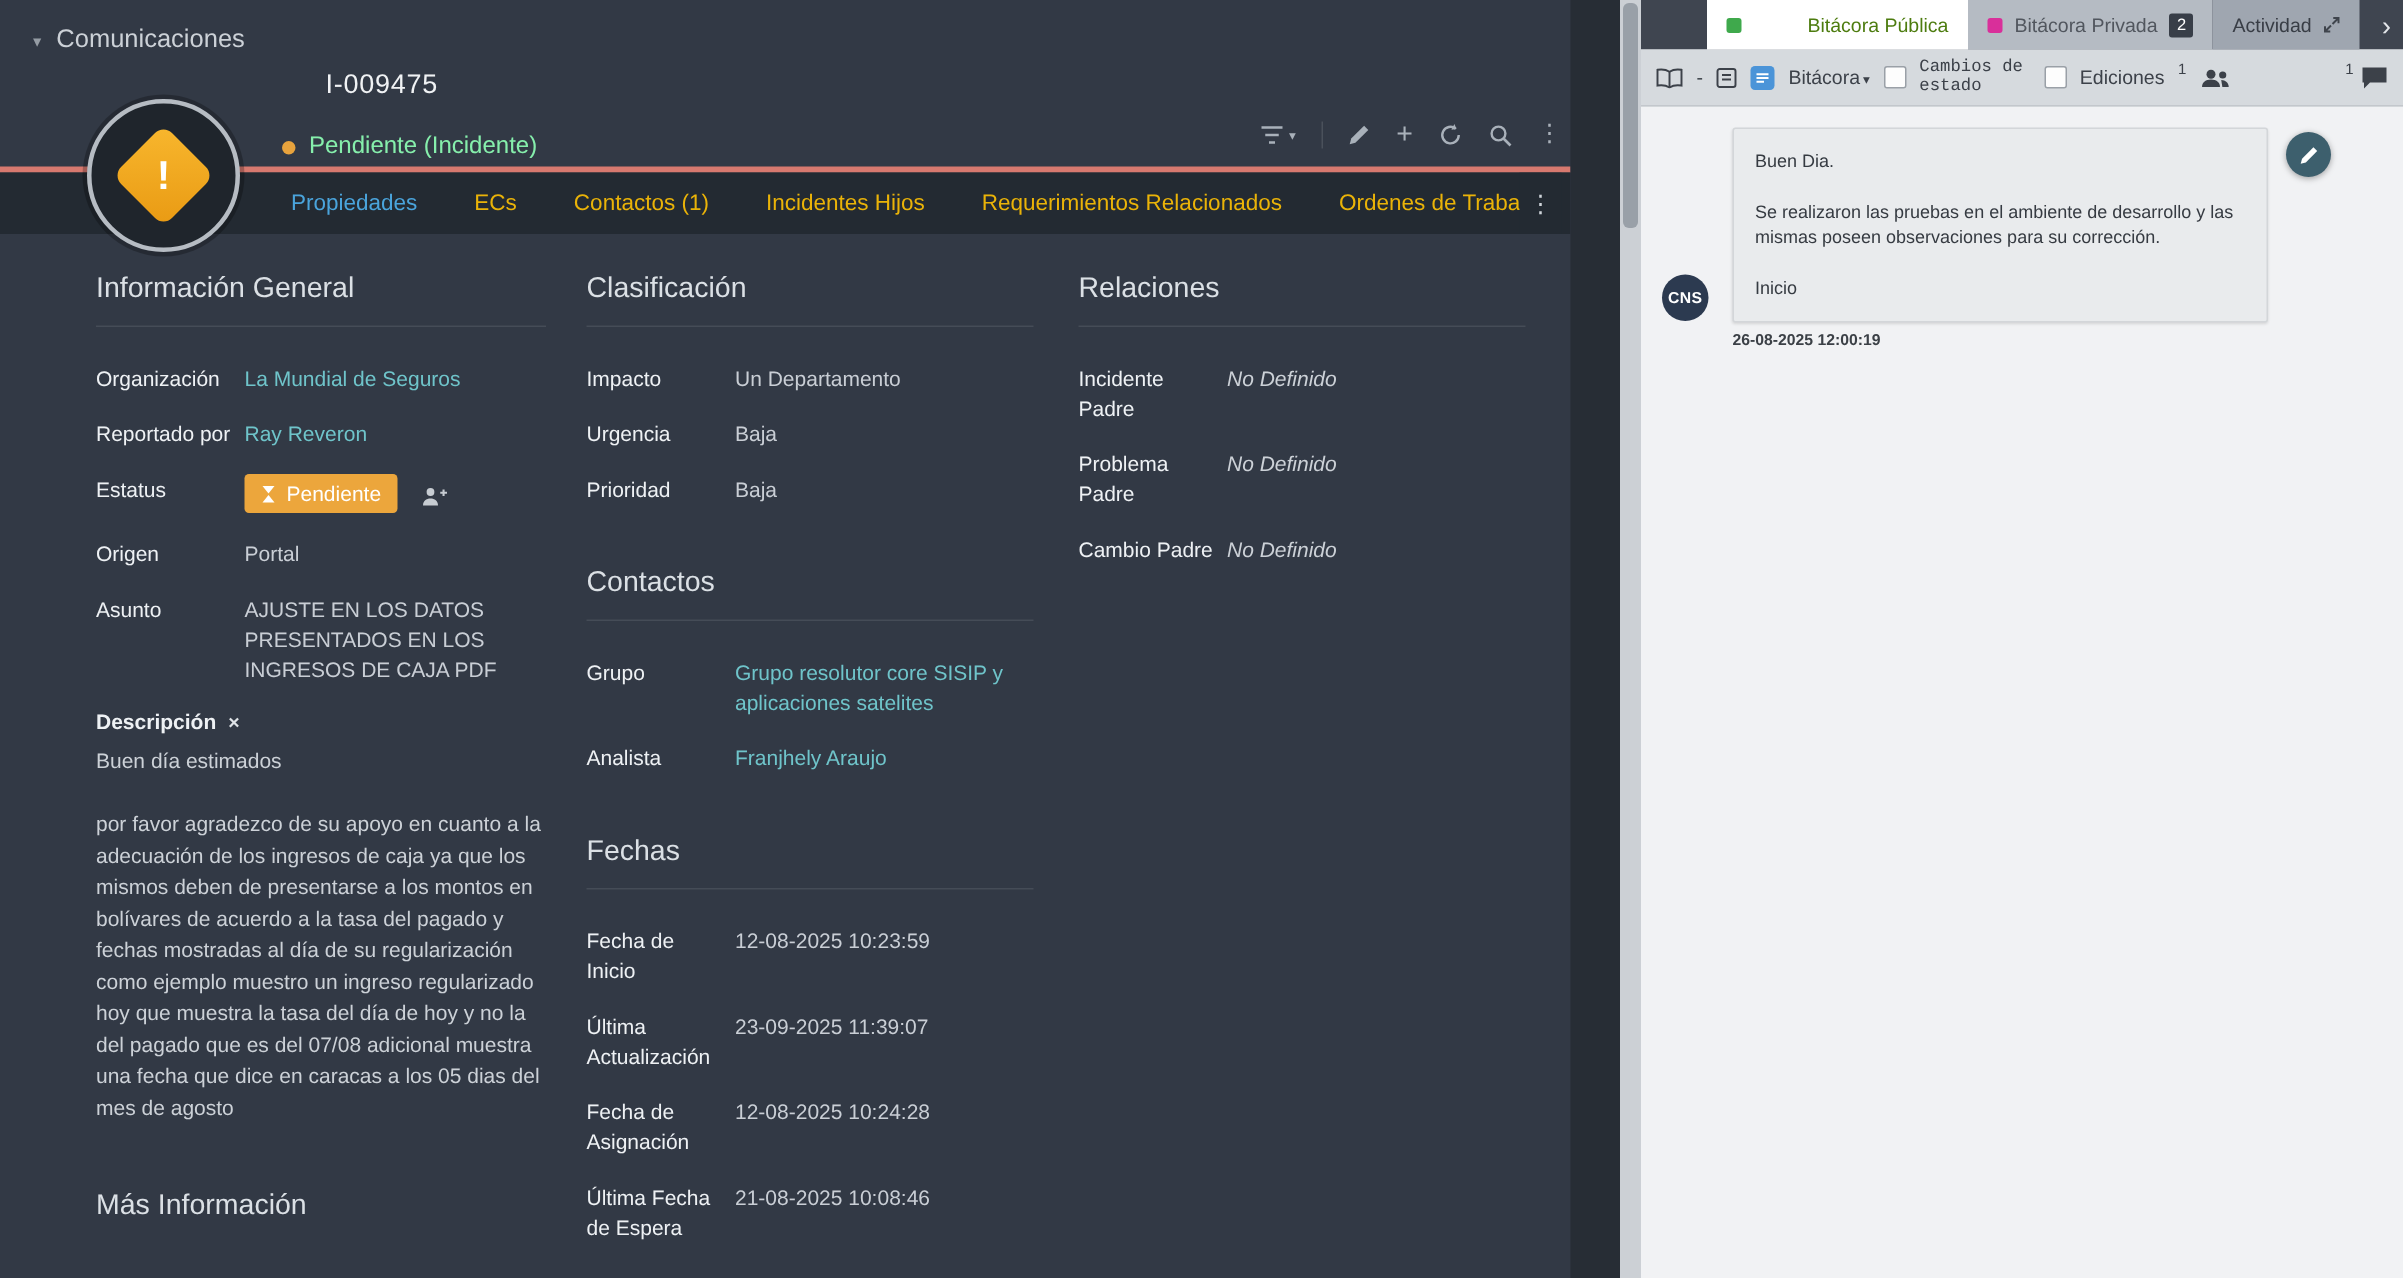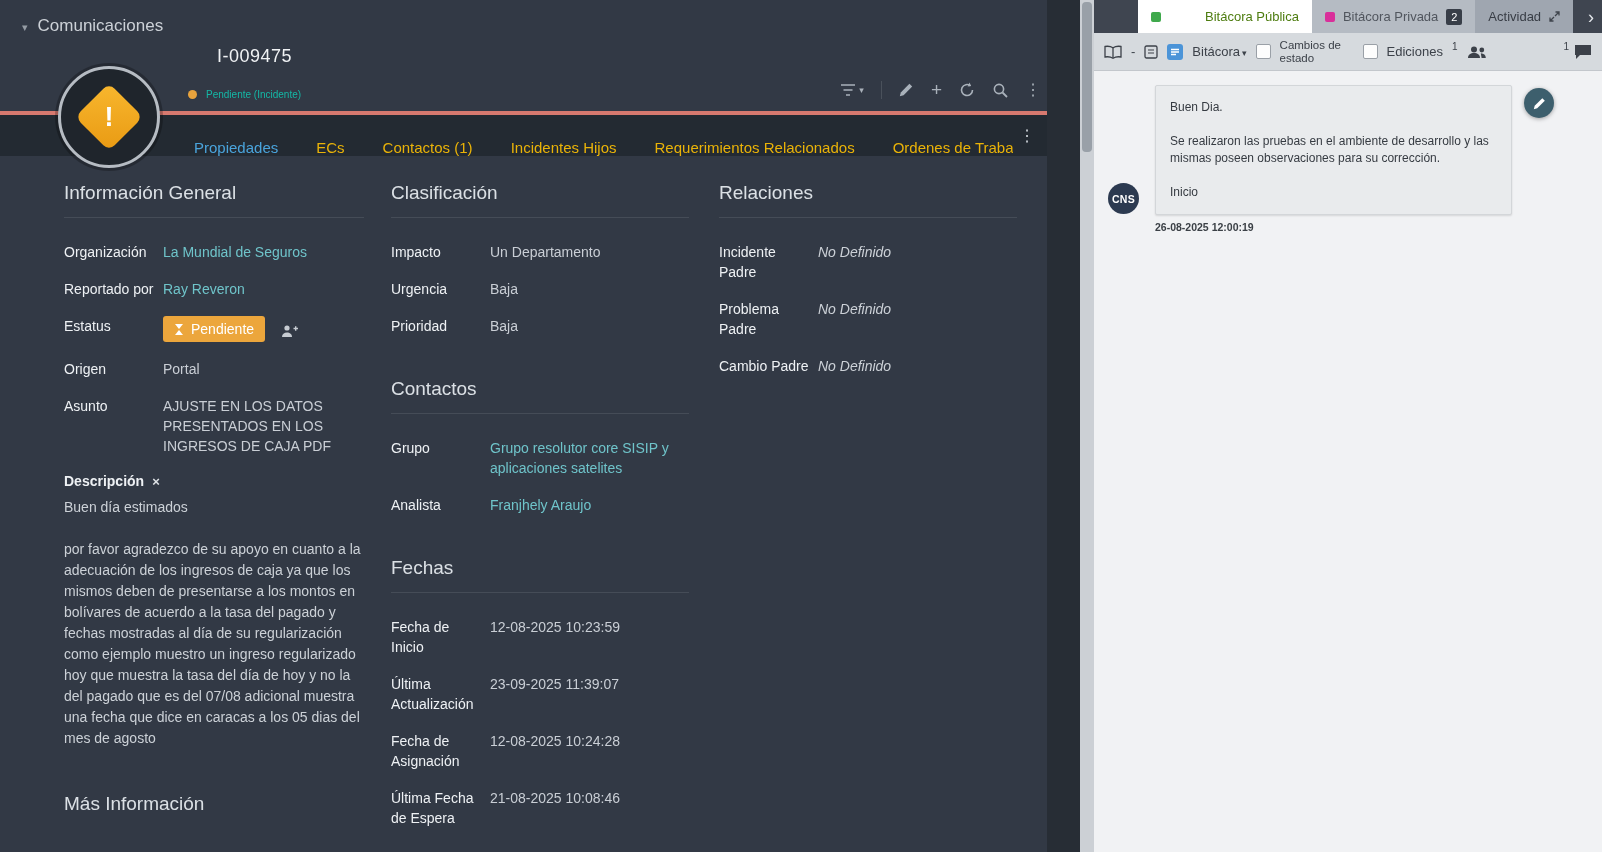--- a/index.html
+++ b/index.html
@@ -17,30 +17,30 @@
   .inc-avatar { position:absolute; left:58px; top:66px; width:102px; height:102px; border-radius:50%;
     background:#1f252c; border:3px solid #b6bcc3; z-index:6; display:flex; align-items:center; justify-content:center;
     box-shadow:0 0 0 3px rgba(0,0,0,.25); }
   .diamond { width:48px; height:48px; border-radius:8px; transform:rotate(45deg);
     background:linear-gradient(135deg,#f8b72e,#e99a13); display:flex; align-items:center; justify-content:center; }
   .diamond span { transform:rotate(-45deg); color:#fff; font-weight:700; font-size:27px; line-height:1; }
 
   .inc-id { position:absolute; left:217px; top:46px; font-size:18px; color:#f0f2f4; letter-spacing:.5px; }
   .inc-status { position:absolute; left:188px; top:89px; display:flex; align-items:center; gap:9px; }
   .inc-status .dot { width:9px; height:9px; border-radius:50%; background:#e8a33d; }
-  .inc-status .txt { font-size:10px; color:#14b8a6; }
+  .inc-status .txt { font-size:16px; color:#86efac; }
 
   .htoolbar { position:absolute; top:80px; right:6px; display:flex; align-items:center; gap:17px; color:#a9b1ba; z-index:4; }
   .htoolbar .icn { display:flex; align-items:center; gap:3px; cursor:pointer; }
   .htoolbar .glyph { font-size:16px; line-height:1; }
   .hdivider { width:1px; height:18px; background:#4a515b; }
 
   .redline { position:absolute; left:0; top:111px; width:1047px; height:4px; background:#d7796f; z-index:2; }
   .tabbar { position:absolute; left:0; top:115px; width:1047px; height:41px; background:#232a32; display:flex;
-    align-items:flex-end; padding-left:175px; z-index:3; overflow:hidden; }
+    align-items:center; padding-left:175px; z-index:3; overflow:hidden; }
   .tab { padding:0 19px; display:flex; align-items:center; font-size:15px; color:#eab308; white-space:nowrap; cursor:pointer; }
   .tab.active { color:#4aa4dc; }
   .tab-kebab { position:absolute; right:6px; top:0; height:41px; display:flex; align-items:center; padding:0 6px;
     color:#cfd4da; font-size:16px; cursor:pointer; background:#232a32; }
 
   .col { position:absolute; top:182px; }
   .col1 { left:64px; width:300px; }
   .col2 { left:391px; width:298px; }
   .col3 { left:719px; width:298px; }
 
@@ -82,21 +82,21 @@
   .badge { min-width:16px; height:16px; background:#383e48; color:#fff; font-size:11px; display:flex;
     align-items:center; justify-content:center; border-radius:2px; padding:0 3px; }
   .rtab-rest { flex:1; display:flex; align-items:center; justify-content:flex-end; padding-right:8px; }
   .chev { color:#e4e7eb; font-size:18px; cursor:pointer; line-height:1; }
 
   .rtoolbar { height:38px; background:#d6dade; border-bottom:1px solid #c3c7cc; display:flex; align-items:center;
     padding:0 10px; gap:9px; color:#3c4149; }
   .rtoolbar .txt { font-size:13px; white-space:nowrap; }
   .rtoolbar .dash { font-size:13px; }
   .caret-sm { font-size:9px; color:#3c4149; margin-left:2px; }
-  .small2 { font-size:11.5px; line-height:12.5px; width:74px; }
+  .small2 { font-size:11.5px; line-height:12.5px; width:74px;font-family:Liberation Mono, monospace; }
   .chk { width:15px; height:15px; background:#fdfdfd; border:1px solid #9aa0a7; border-radius:2px; flex:none; cursor:pointer; }
   .sup { font-size:10px; transform:translateY(-5px); color:#3c4149; }
   .blue-sq { width:16px; height:16px; border-radius:3px; background:#4b94d8; display:flex; align-items:center;
     justify-content:center; flex:none; cursor:pointer; }
   .push { margin-left:auto; display:flex; align-items:center; gap:5px; }
   .tool-icn { display:flex; align-items:center; cursor:pointer; }
 
   .rcontent { position:relative; height:781px; }
   .fab { position:absolute; top:17px; right:48px; width:30px; height:30px; border-radius:50%; background:#3d5f6d;
     border:none; display:flex; align-items:center; justify-content:center; box-shadow:0 1px 4px rgba(0,0,0,.35); cursor:pointer; }

